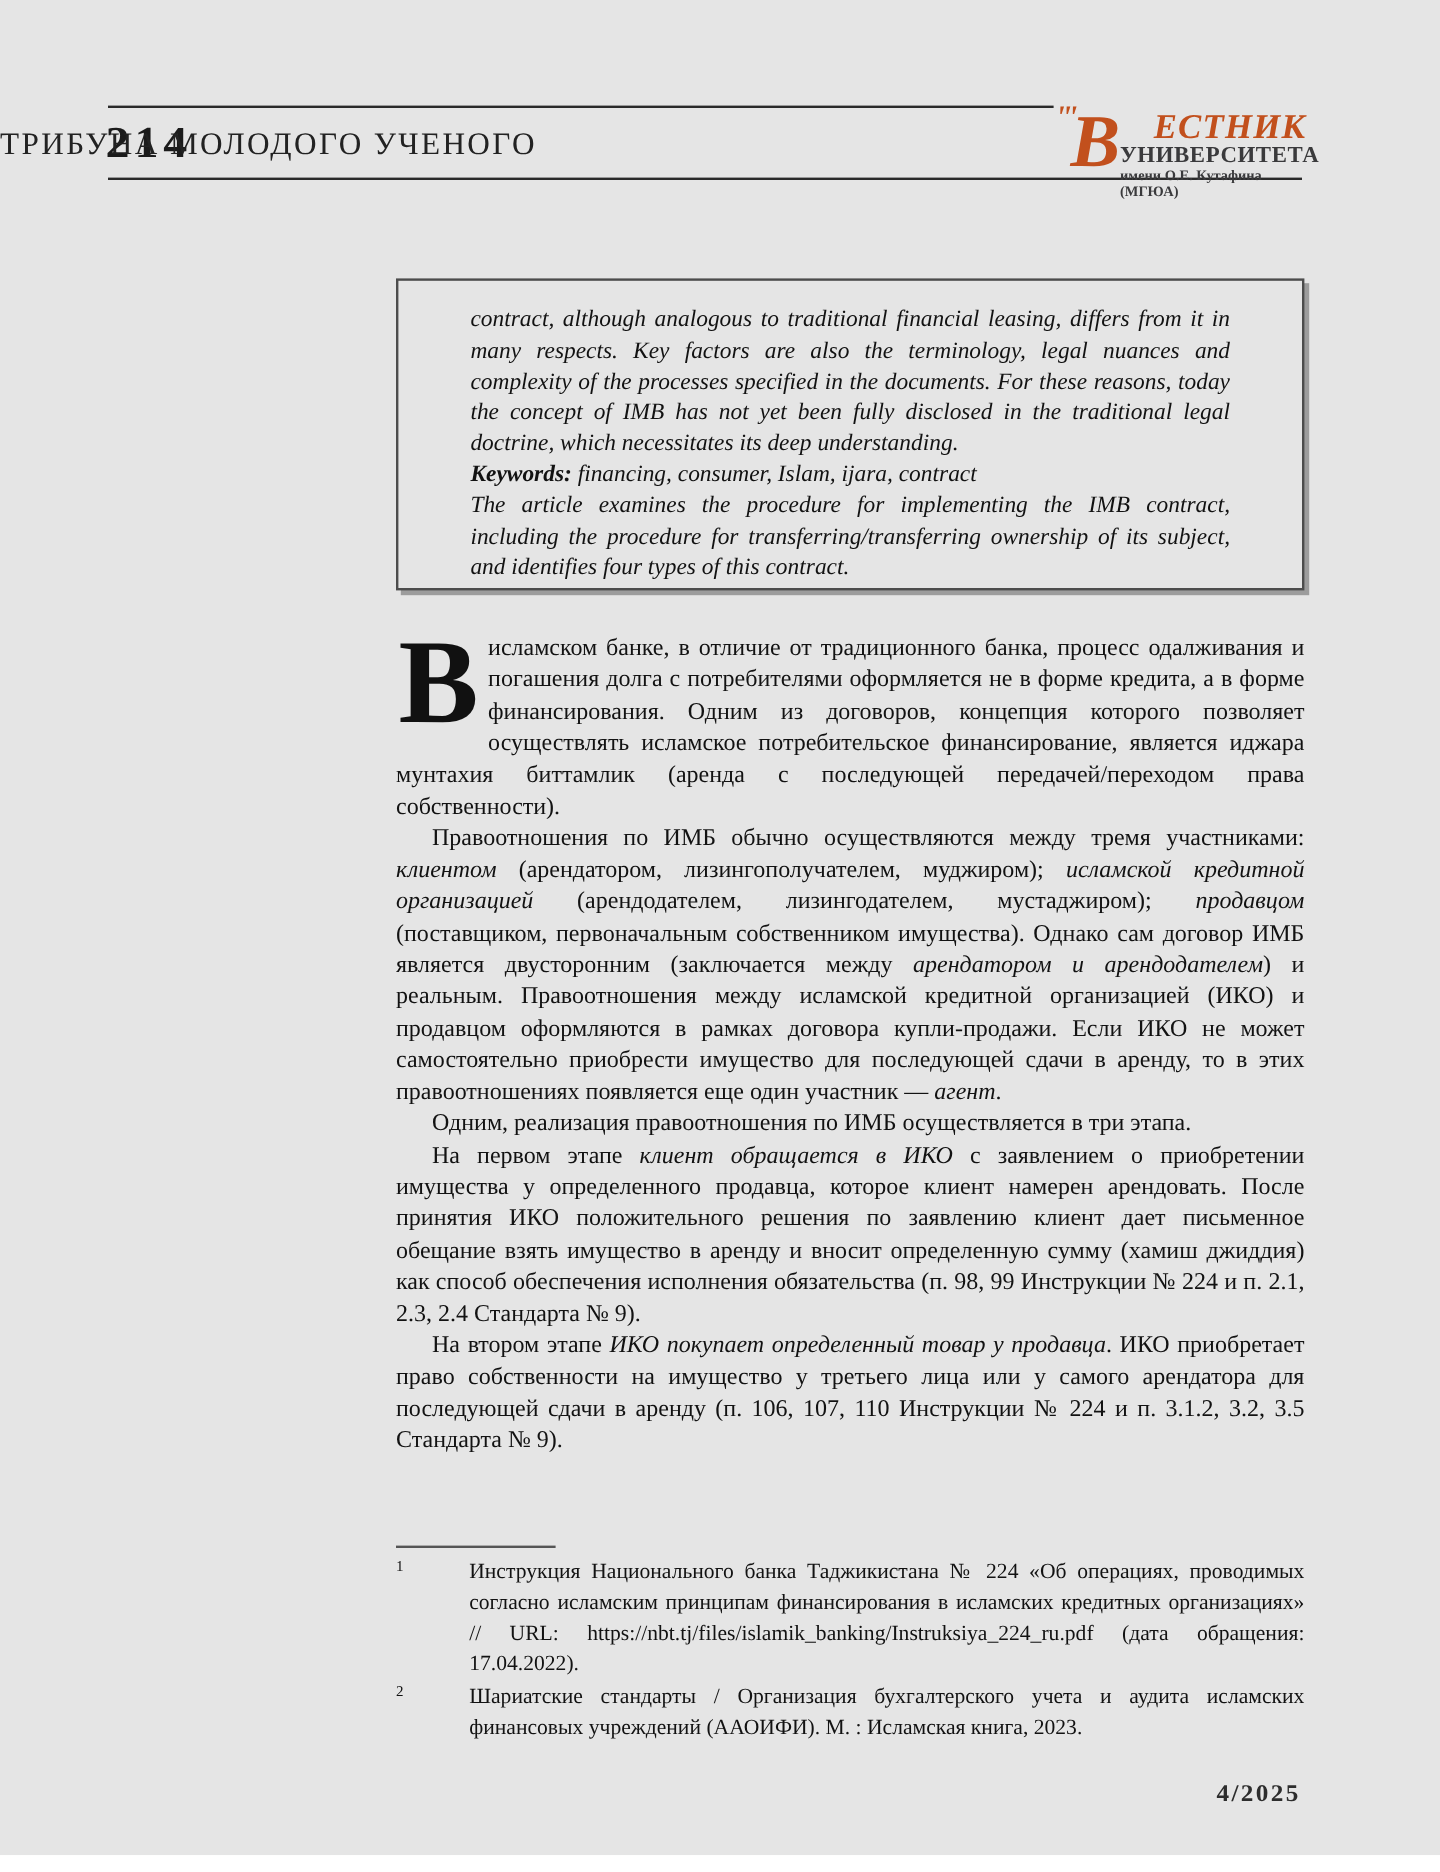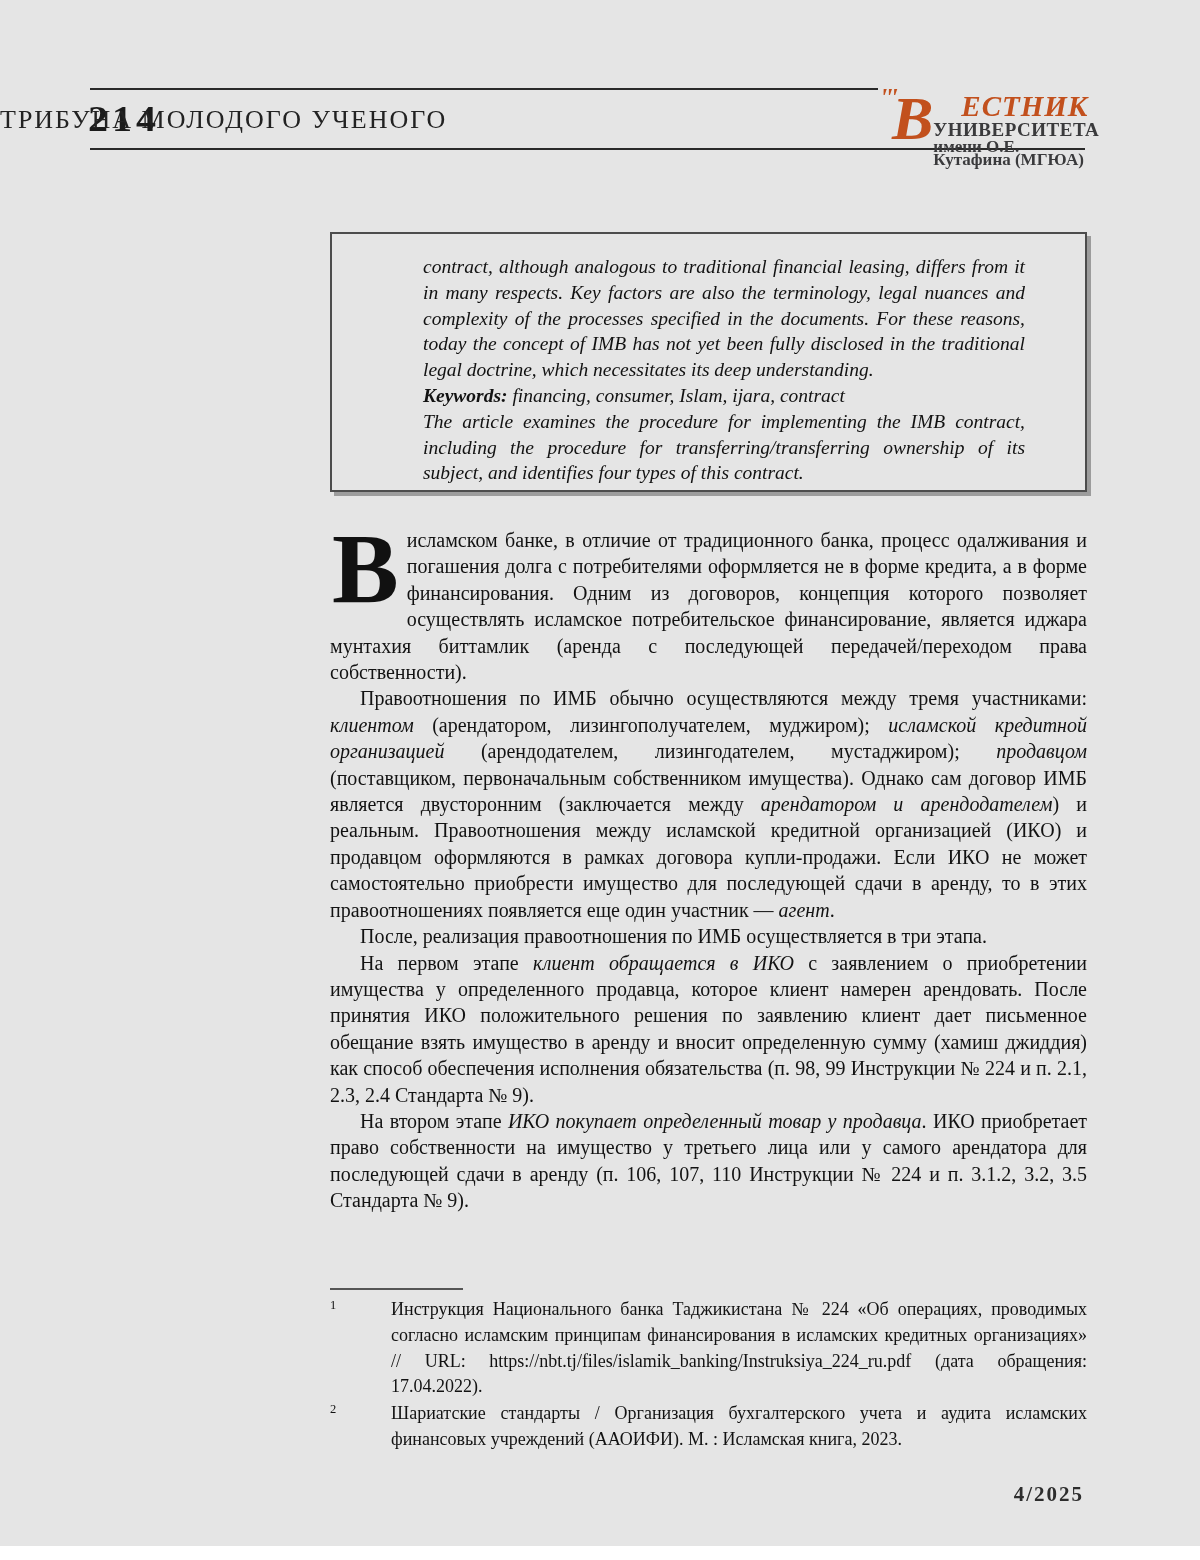--- a/index.html
+++ b/index.html
@@ -28,27 +28,27 @@
   .logo-row{display:flex;align-items:flex-start;padding-left:14px;padding-top:4px;}
   .logo-letter{
     font-style:italic;font-weight:800;font-size:62px;line-height:56px;
     letter-spacing:-2px;
   }
   .logo-col{margin-left:2px;margin-top:2px;}
   .logo-vestnik{
     font-style:italic;font-weight:800;font-size:29px;line-height:28px;letter-spacing:1px;
   }
   .logo-univ{font-weight:800;font-size:19px;line-height:20px;color:#3a3a3c;letter-spacing:0.5px;}
-  .logo-tagline{font-weight:700;font-size:17px;line-height:13px;color:#3a3a3c;}
+  .logo-tagline{font-weight:700;font-size:12px;line-height:13px;color:#3a3a3c;}
   
   .abstract{
     position:absolute;left:330px;top:232px;width:757px;height:260px;
     box-sizing:border-box;border:2px solid #4c4c4c;
     box-shadow:4px 4px 0 #9c9c9c;
-    padding:20px 60px 0 91px;
+    padding:20px 60px 0 60px;
   }
   .abstract p{
     margin:0;font-style:italic;font-size:19.5px;line-height:25.8px;
     text-align:justify;color:#121212;
   }
   
   .body-col{
     position:absolute;left:330px;top:527px;width:757px;
     font-size:20px;line-height:26.4px;text-align:justify;color:#121212;
   }
@@ -102,21 +102,21 @@
     <p>contract, although analogous to traditional financial leasing, differs from it in many respects. Key factors are also the terminology, legal nuances and complexity of the processes specified in the documents. For these reasons, today the concept of IMB has not yet been fully disclosed in the traditional legal doctrine, which necessitates its deep understanding.</p>
     <p><span style="font-weight: bold;">Keywords: </span>financing, consumer, Islam, ijara, contract</p>
     <p>The article examines the procedure for implementing the IMB contract, including the procedure for transferring/transferring ownership of its subject, and identifies four types of this contract.</p>
   </div>
 
   <div class="body-col">
     <p class="first">
       <span class="dropcap">В</span><span>исламском банке, в отличие от традиционного банка, процесс одалживания и погашения долга с потребителями оформляется не в форме кредита, а в форме финансирования. Одним из договоров, концепция которого позволяет осуществлять исламское потребительское финансирование, является иджара мунтахия биттамлик (аренда с последующей передачей/переходом права собственности).</span>
     </p>
     <p>Правоотношения по ИМБ обычно осуществляются между тремя участниками: <span style="font-style: italic;">клиентом</span> (арендатором, лизингополучателем, муджиром); <span style="font-style: italic;">исламской кредитной организацией</span> (арендодателем, лизингодателем, мустаджиром); <span style="font-style: italic;">продавцом</span> (поставщиком, первоначальным собственником имущества). Однако сам договор ИМБ является двусторонним (заключается между <span style="font-style: italic;">арендатором и арендодателем</span>) и реальным. Правоотношения между исламской кредитной организацией (ИКО) и продавцом оформляются в рамках договора купли-продажи. Если ИКО не может самостоятельно приобрести имущество для последующей сдачи в аренду, то в этих правоотношениях появляется еще один участник — <span style="font-style: italic;">агент</span>.</p>
-    <p>После, реализация правоотношения по ИМБ осуществляется в три этапа.</p>
+    <p>Одним, реализация правоотношения по ИМБ осуществляется в три этапа.</p>
     <p>На первом этапе <span style="font-style: italic;">клиент обращается в ИКО</span> с заявлением о приобретении имущества у определенного продавца, которое клиент намерен арендовать. После принятия ИКО положительного решения по заявлению клиент дает письменное обещание взять имущество в аренду и вносит определенную сумму (хамиш джиддия) как способ обеспечения исполнения обязательства (п. 98, 99 Инструкции № 224 и п. 2.1, 2.3, 2.4 Стандарта № 9).</p>
     <p>На втором этапе <span style="font-style: italic;">ИКО покупает определенный товар у продавца</span>. ИКО приобретает право собственности на имущество у третьего лица или у самого арендатора для последующей сдачи в аренду (п. 106, 107, 110 Инструкции № 224 и п. 3.1.2, 3.2, 3.5 Стандарта № 9).</p>
   </div>
 
   <div class="fn-rule"></div>
   <div class="footnotes">
     <div class="fn">
       <div class="fn-marker">1</div>
       <div class="fn-text">Инструкция Национального банка Таджикистана № 224 «Об операциях, проводимых согласно исламским принципам финансирования в исламских кредитных организациях» // URL: https://nbt.tj/files/islamik_banking/Instruksiya_224_ru.pdf (дата обращения: 17.04.2022).</div>
     </div>

